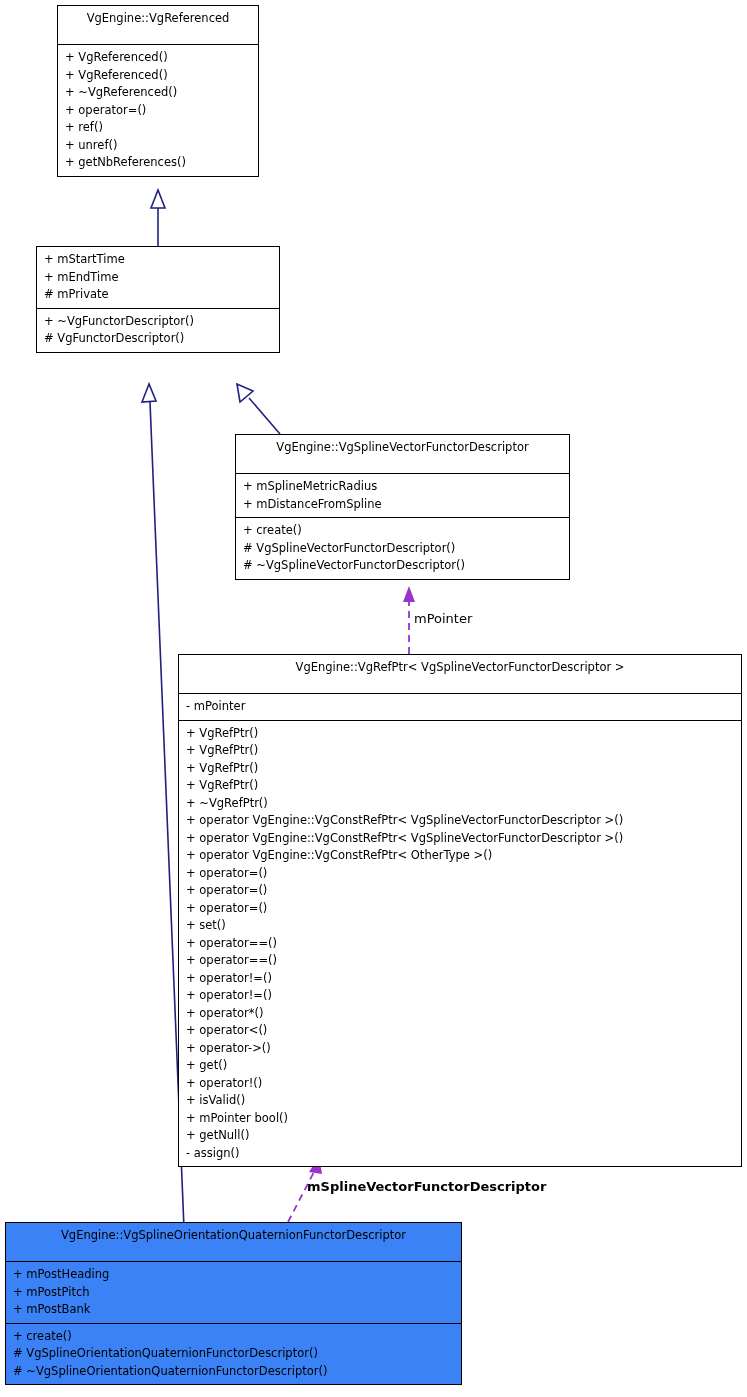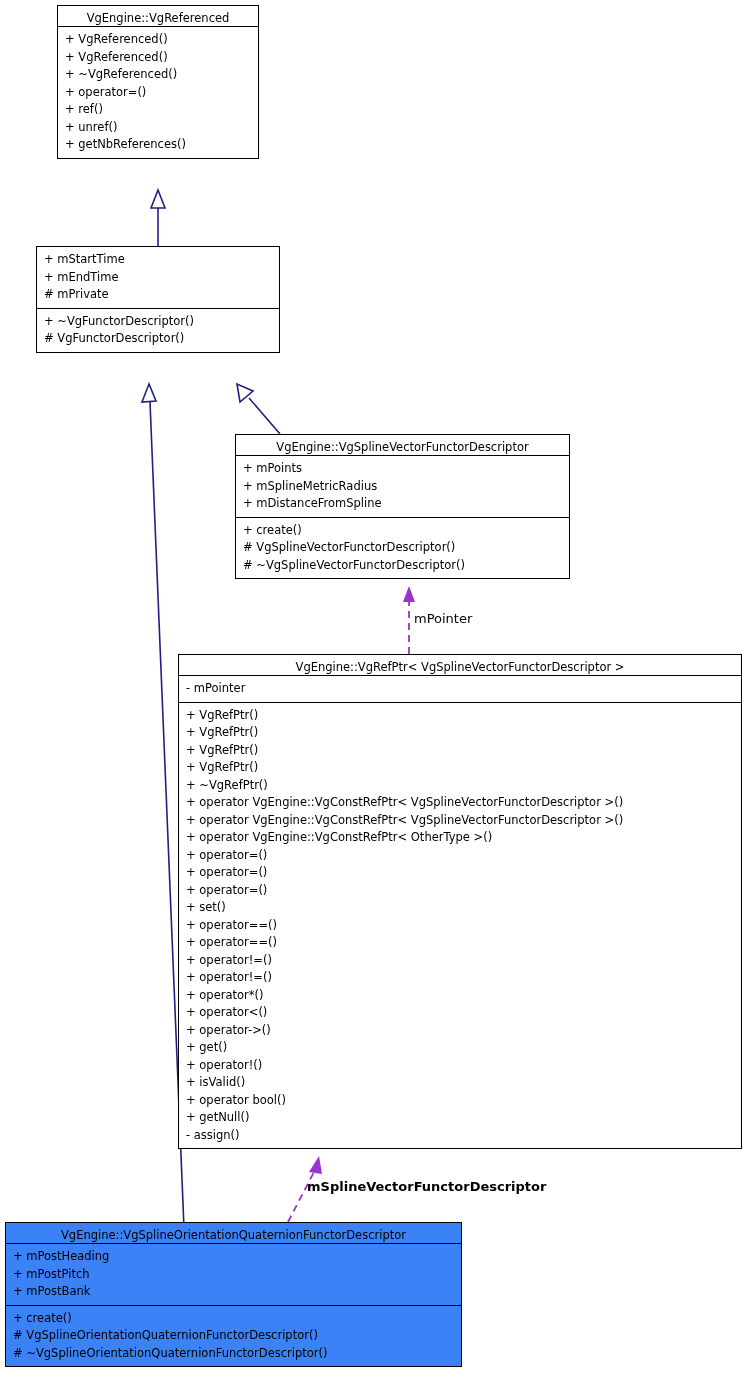--- a/index.html
+++ b/index.html
@@ -35,21 +35,21 @@
     z-index: 5;
   }
   .uml-box.highlight {
     background: #3b82f6;
   }
   .uml-title {
     box-sizing: border-box;
     text-align: center;
     font-size: 11.5px;
     line-height: 14px;
-    padding: 5px 6px 1px 6px;
+    padding: 5px 6px 19px 6px;
     border-bottom: 1px solid #000000;
     color: #000000;
     white-space: nowrap;
   }
   .uml-section {
     box-sizing: border-box;
     padding: 4px 7px 4px 7px;
     border-bottom: 1px solid #000000;
     color: #000000;
   }
@@ -126,21 +126,20 @@
     </div>
     <div class="uml-section">
       <div class="uml-row">+ ~VgFunctorDescriptor()</div>
       <div class="uml-row"># VgFunctorDescriptor()</div>
     </div>
   </div>
 
   <div class="uml-box" style="left:235px; top:434px; width:335px;">
     <div class="uml-title">VgEngine::VgSplineVectorFunctorDescriptor</div>
     <div class="uml-section">
-      <div class="uml-row">+ mPoints</div>
       <div class="uml-row">+ mSplineMetricRadius</div>
       <div class="uml-row">+ mDistanceFromSpline</div>
     </div>
     <div class="uml-section">
       <div class="uml-row">+ create()</div>
       <div class="uml-row"># VgSplineVectorFunctorDescriptor()</div>
       <div class="uml-row"># ~VgSplineVectorFunctorDescriptor()</div>
     </div>
   </div>
 
@@ -167,21 +166,21 @@
       <div class="uml-row">+ operator==()</div>
       <div class="uml-row">+ operator==()</div>
       <div class="uml-row">+ operator!=()</div>
       <div class="uml-row">+ operator!=()</div>
       <div class="uml-row">+ operator*()</div>
       <div class="uml-row">+ operator&lt;()</div>
       <div class="uml-row">+ operator-&gt;()</div>
       <div class="uml-row">+ get()</div>
       <div class="uml-row">+ operator!()</div>
       <div class="uml-row">+ isValid()</div>
-      <div class="uml-row">+ operator bool()</div>
+      <div class="uml-row">+ mPointer bool()</div>
       <div class="uml-row">+ getNull()</div>
       <div class="uml-row">- assign()</div>
     </div>
   </div>
 
   <div class="edge-label" style="left:307px; top:1180px;font-weight:bold;">mSplineVectorFunctorDescriptor</div>
 
   <div class="uml-box highlight" style="left:5px; top:1222px; width:457px;">
     <div class="uml-title">VgEngine::VgSplineOrientationQuaternionFunctorDescriptor</div>
     <div class="uml-section">

